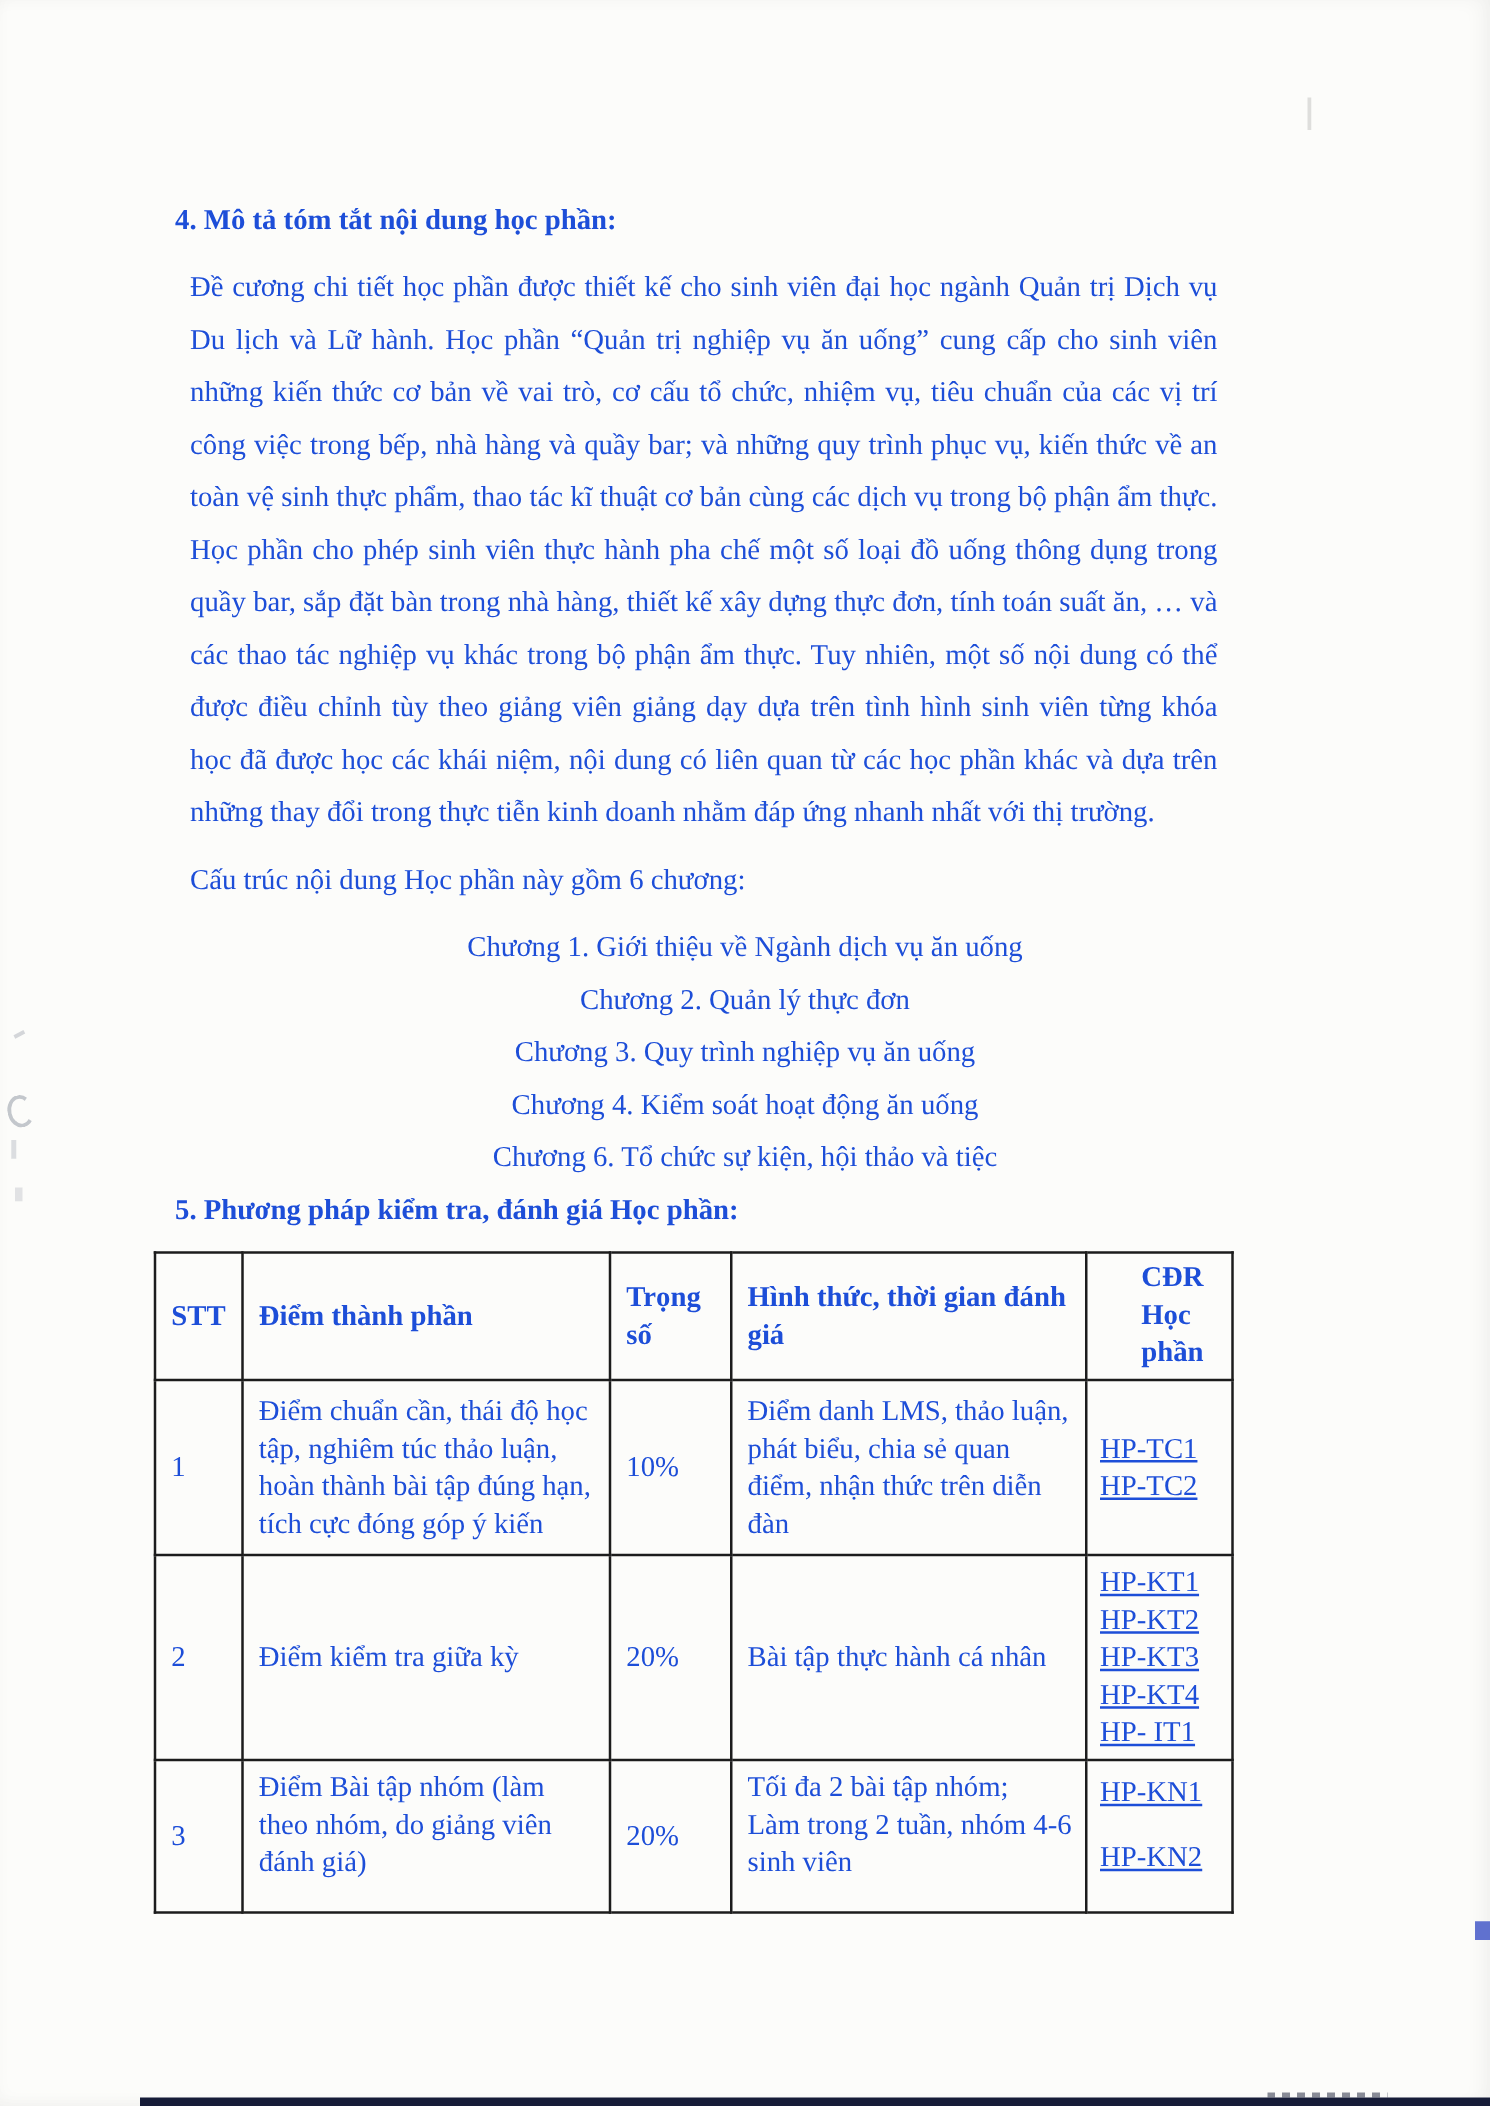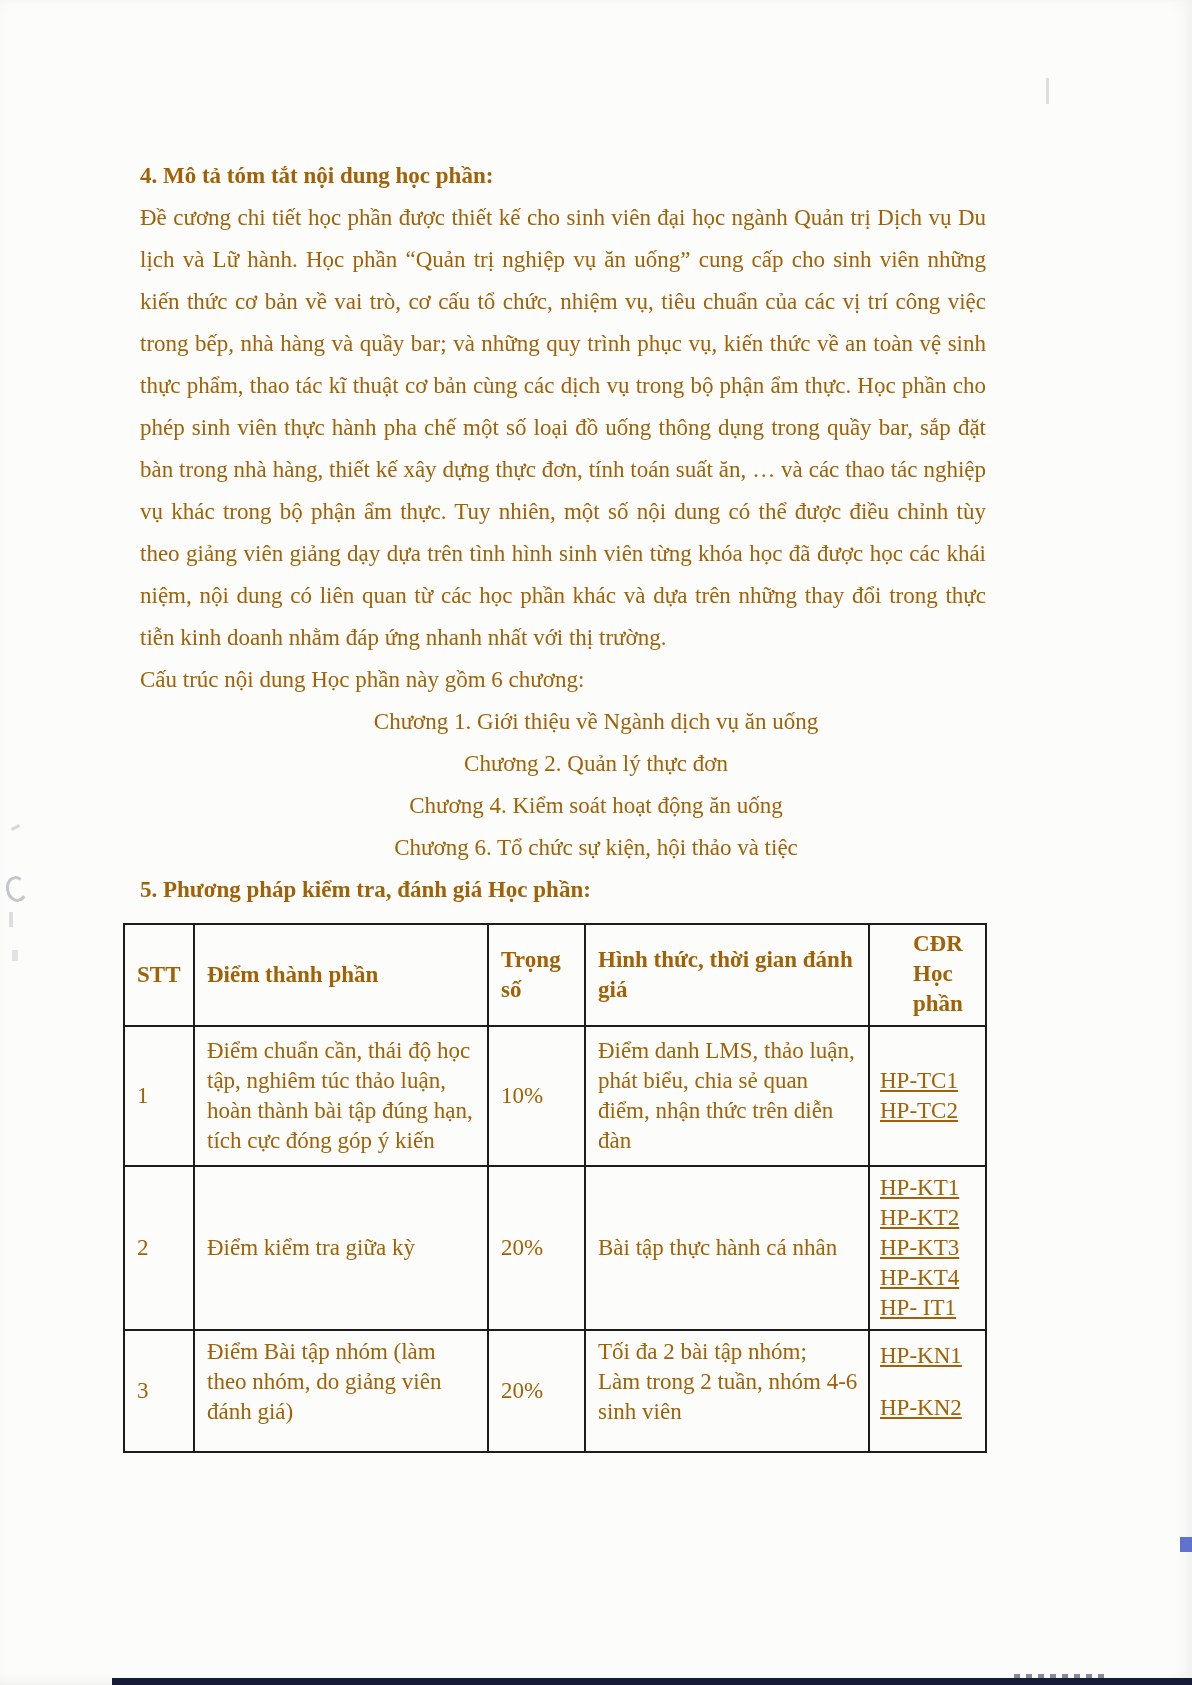--- a/index.html
+++ b/index.html
@@ -8,39 +8,39 @@
     height: 1685px;
     background: #f4f4f2;
     font-family: "Liberation Serif", "DejaVu Serif", serif;
   }
   .page {
     position: relative;
     width: 1192px;
     height: 1685px;
     background: #fcfcfa;
     overflow: hidden;
-    color: #a16207;
+    color: #1d4ed8;
     box-shadow: inset -8px 0 14px rgba(0,0,0,0.035), inset 0 -5px 12px rgba(0,0,0,0.025);
   }
   .content {
     position: absolute;
     left: 140px;
     top: 155px;
     width: 846px;
     font-size: 23px;
     line-height: 42px;
   }
   .heading {
     font-weight: bold;
     margin: 0;
     font-size: 23px;
     line-height: 42px;
   }
   .para {
-    margin: 0;
+    margin: 12px;
   }
   .justify {
     text-align: justify;
     text-justify: inter-word;
   }
   .chapters { margin: 0; }
   .chapter {
     margin-left: 66px;
     line-height: 42px;
     text-align: center;
@@ -106,20 +106,21 @@
 
     <h3 class="heading">4. Mô tả tóm tắt nội dung học phần:</h3>
 
     <p class="para justify">Đề cương chi tiết học phần được thiết kế cho sinh viên đại học ngành Quản trị Dịch vụ Du lịch và Lữ hành. Học phần “Quản trị nghiệp vụ ăn uống” cung cấp cho sinh viên những kiến thức cơ bản về vai trò, cơ cấu tổ chức, nhiệm vụ, tiêu chuẩn của các vị trí công việc trong bếp, nhà hàng và quầy bar; và những quy trình phục vụ, kiến thức về an toàn vệ sinh thực phẩm, thao tác kĩ thuật cơ bản cùng các dịch vụ trong bộ phận ẩm thực. Học phần cho phép sinh viên thực hành pha chế một số loại đồ uống thông dụng trong quầy bar, sắp đặt bàn trong nhà hàng, thiết kế xây dựng thực đơn, tính toán suất ăn, … và các thao tác nghiệp vụ khác trong bộ phận ẩm thực. Tuy nhiên, một số nội dung có thể được điều chỉnh tùy theo giảng viên giảng dạy dựa trên tình hình sinh viên từng khóa học đã được học các khái niệm, nội dung có liên quan từ các học phần khác và dựa trên những thay đổi trong thực tiễn kinh doanh nhằm đáp ứng nhanh nhất với thị trường.</p>
 
     <p class="para">Cấu trúc nội dung Học phần này gồm 6 chương:</p>
 
     <div class="chapters">
       <div class="chapter">Chương 1. Giới thiệu về Ngành dịch vụ ăn uống</div>
       <div class="chapter">Chương 2. Quản lý thực đơn</div>
+      <div class="chapter">Chương 3. Quy trình nghiệp vụ ăn uống</div>
       <div class="chapter">Chương 4. Kiểm soát hoạt động ăn uống</div>
       <div class="chapter">Chương 6. Tổ chức sự kiện, hội thảo và tiệc</div>
     </div>
 
 
     <h3 class="heading">5. Phương pháp kiểm tra, đánh giá Học phần:</h3>
 
     <table class="grade-table">
       <colgroup>
         <col class="col-stt">

